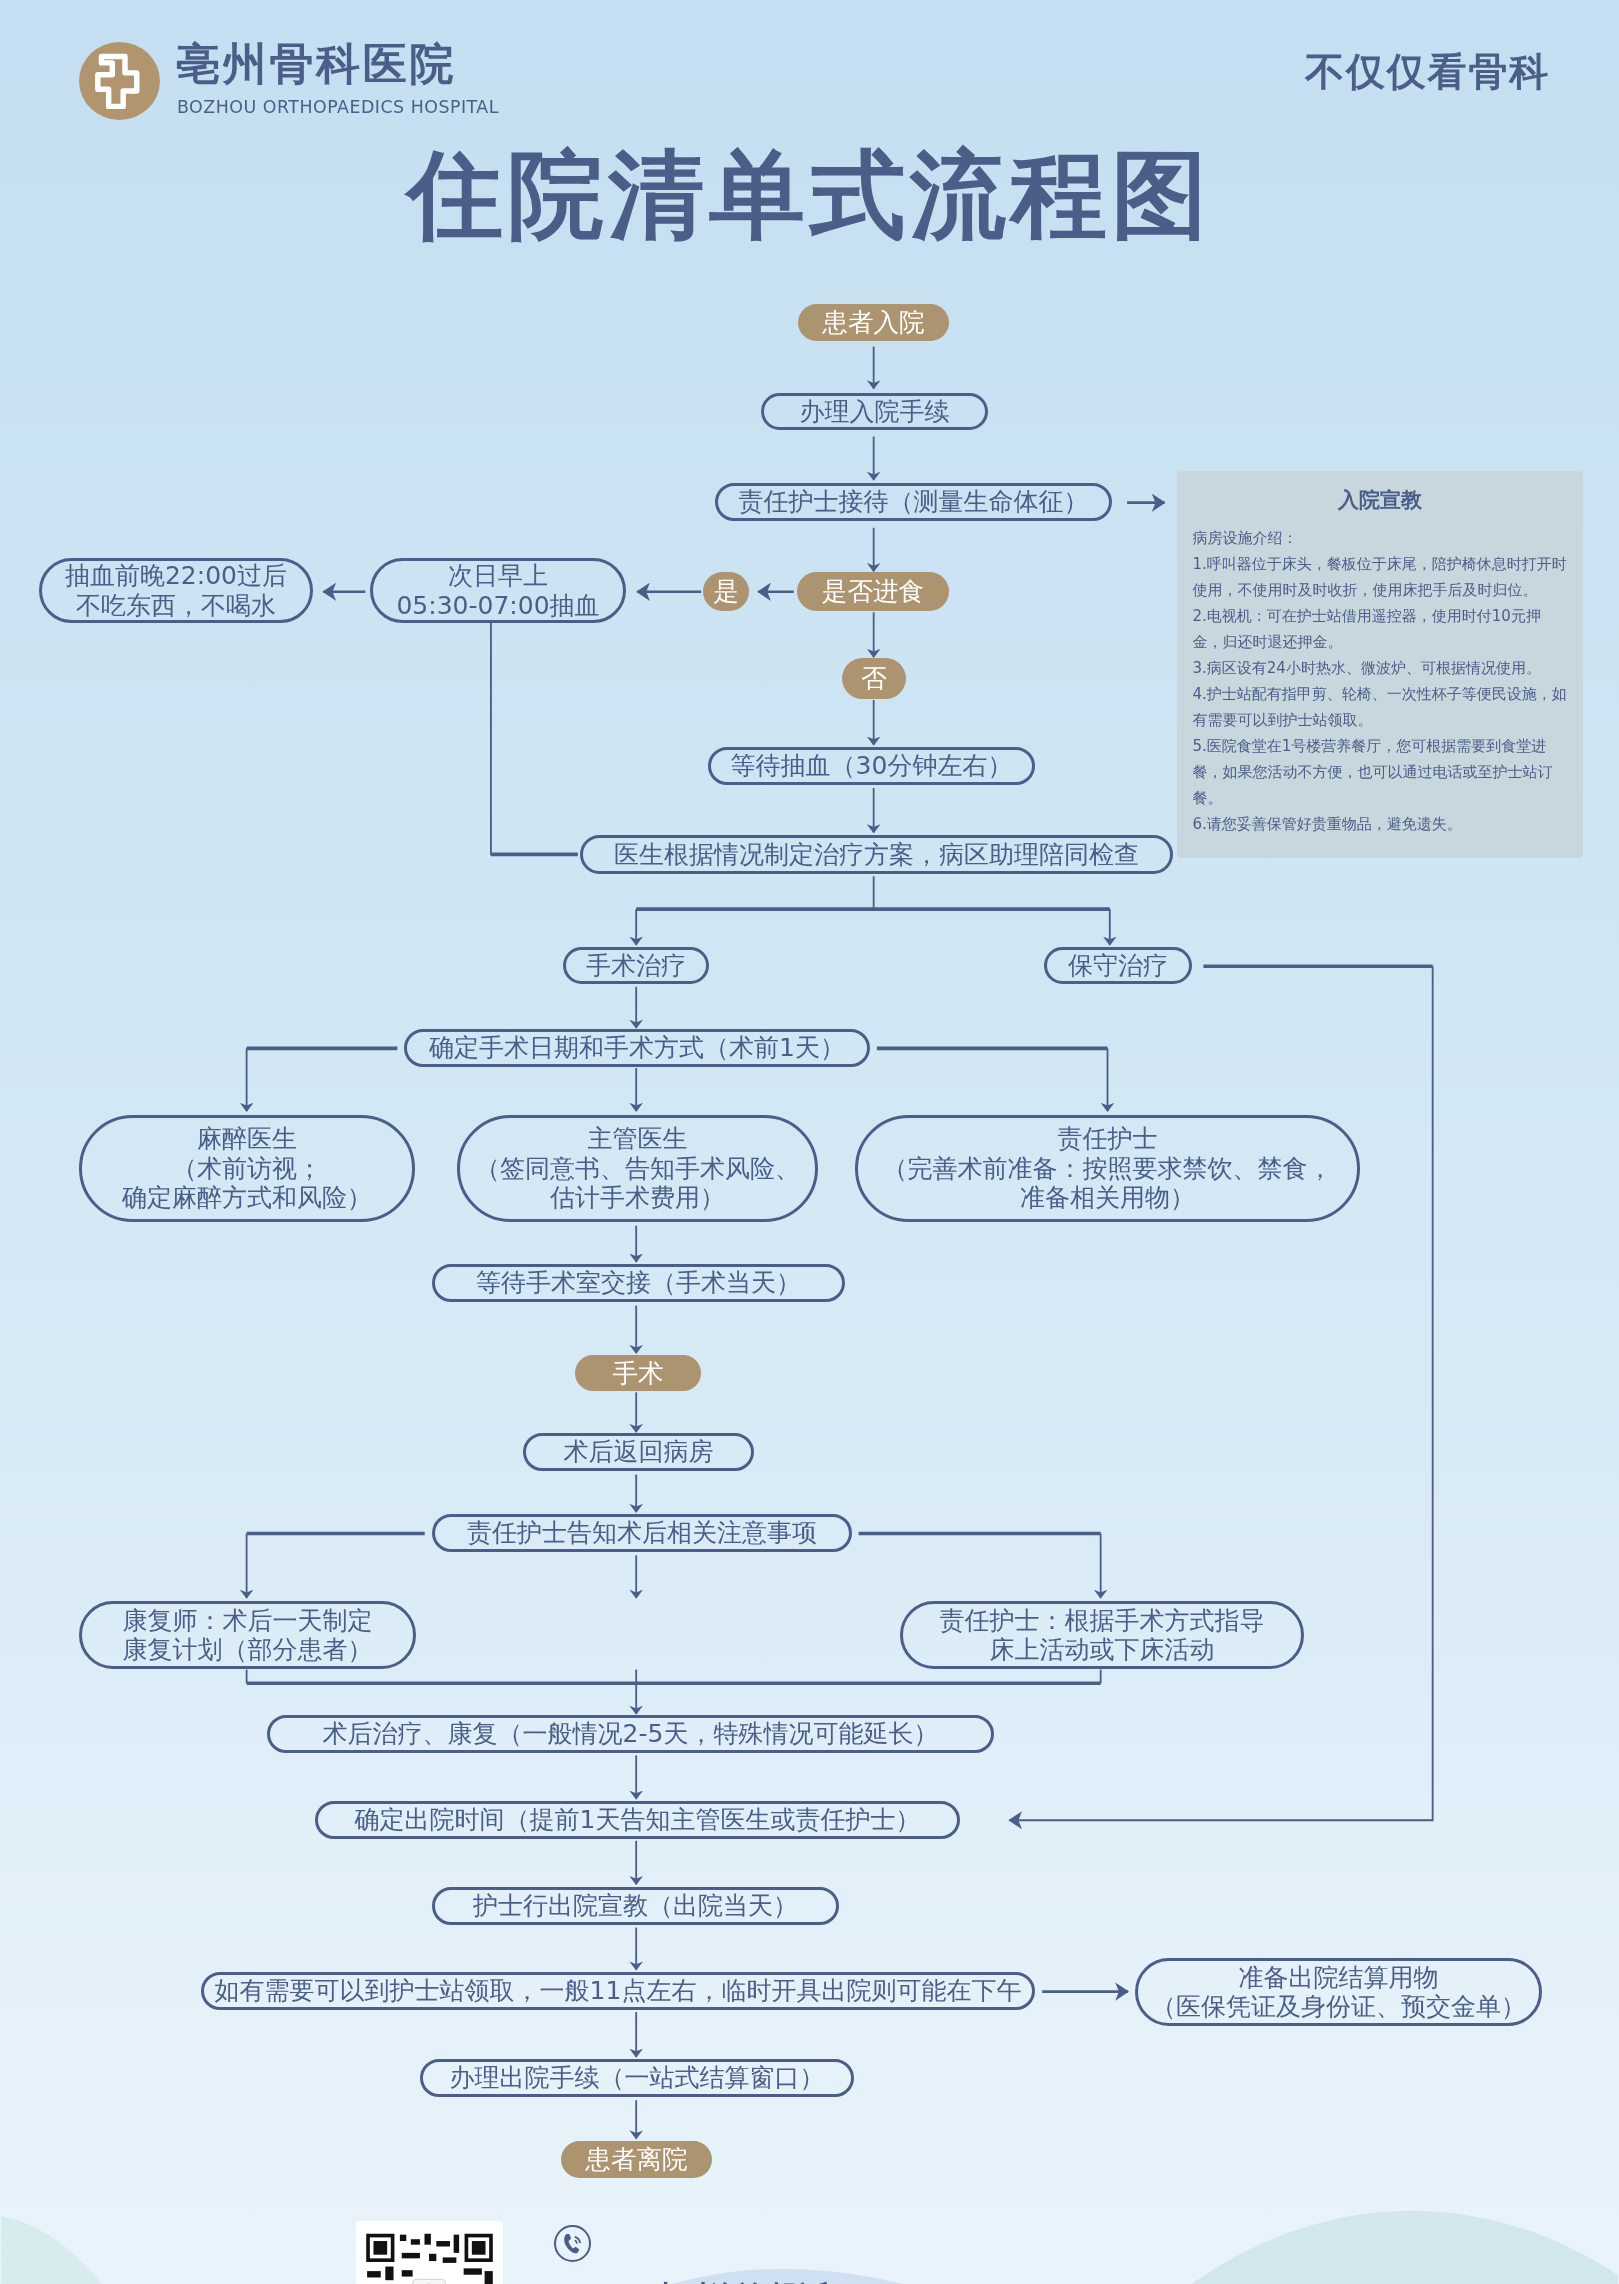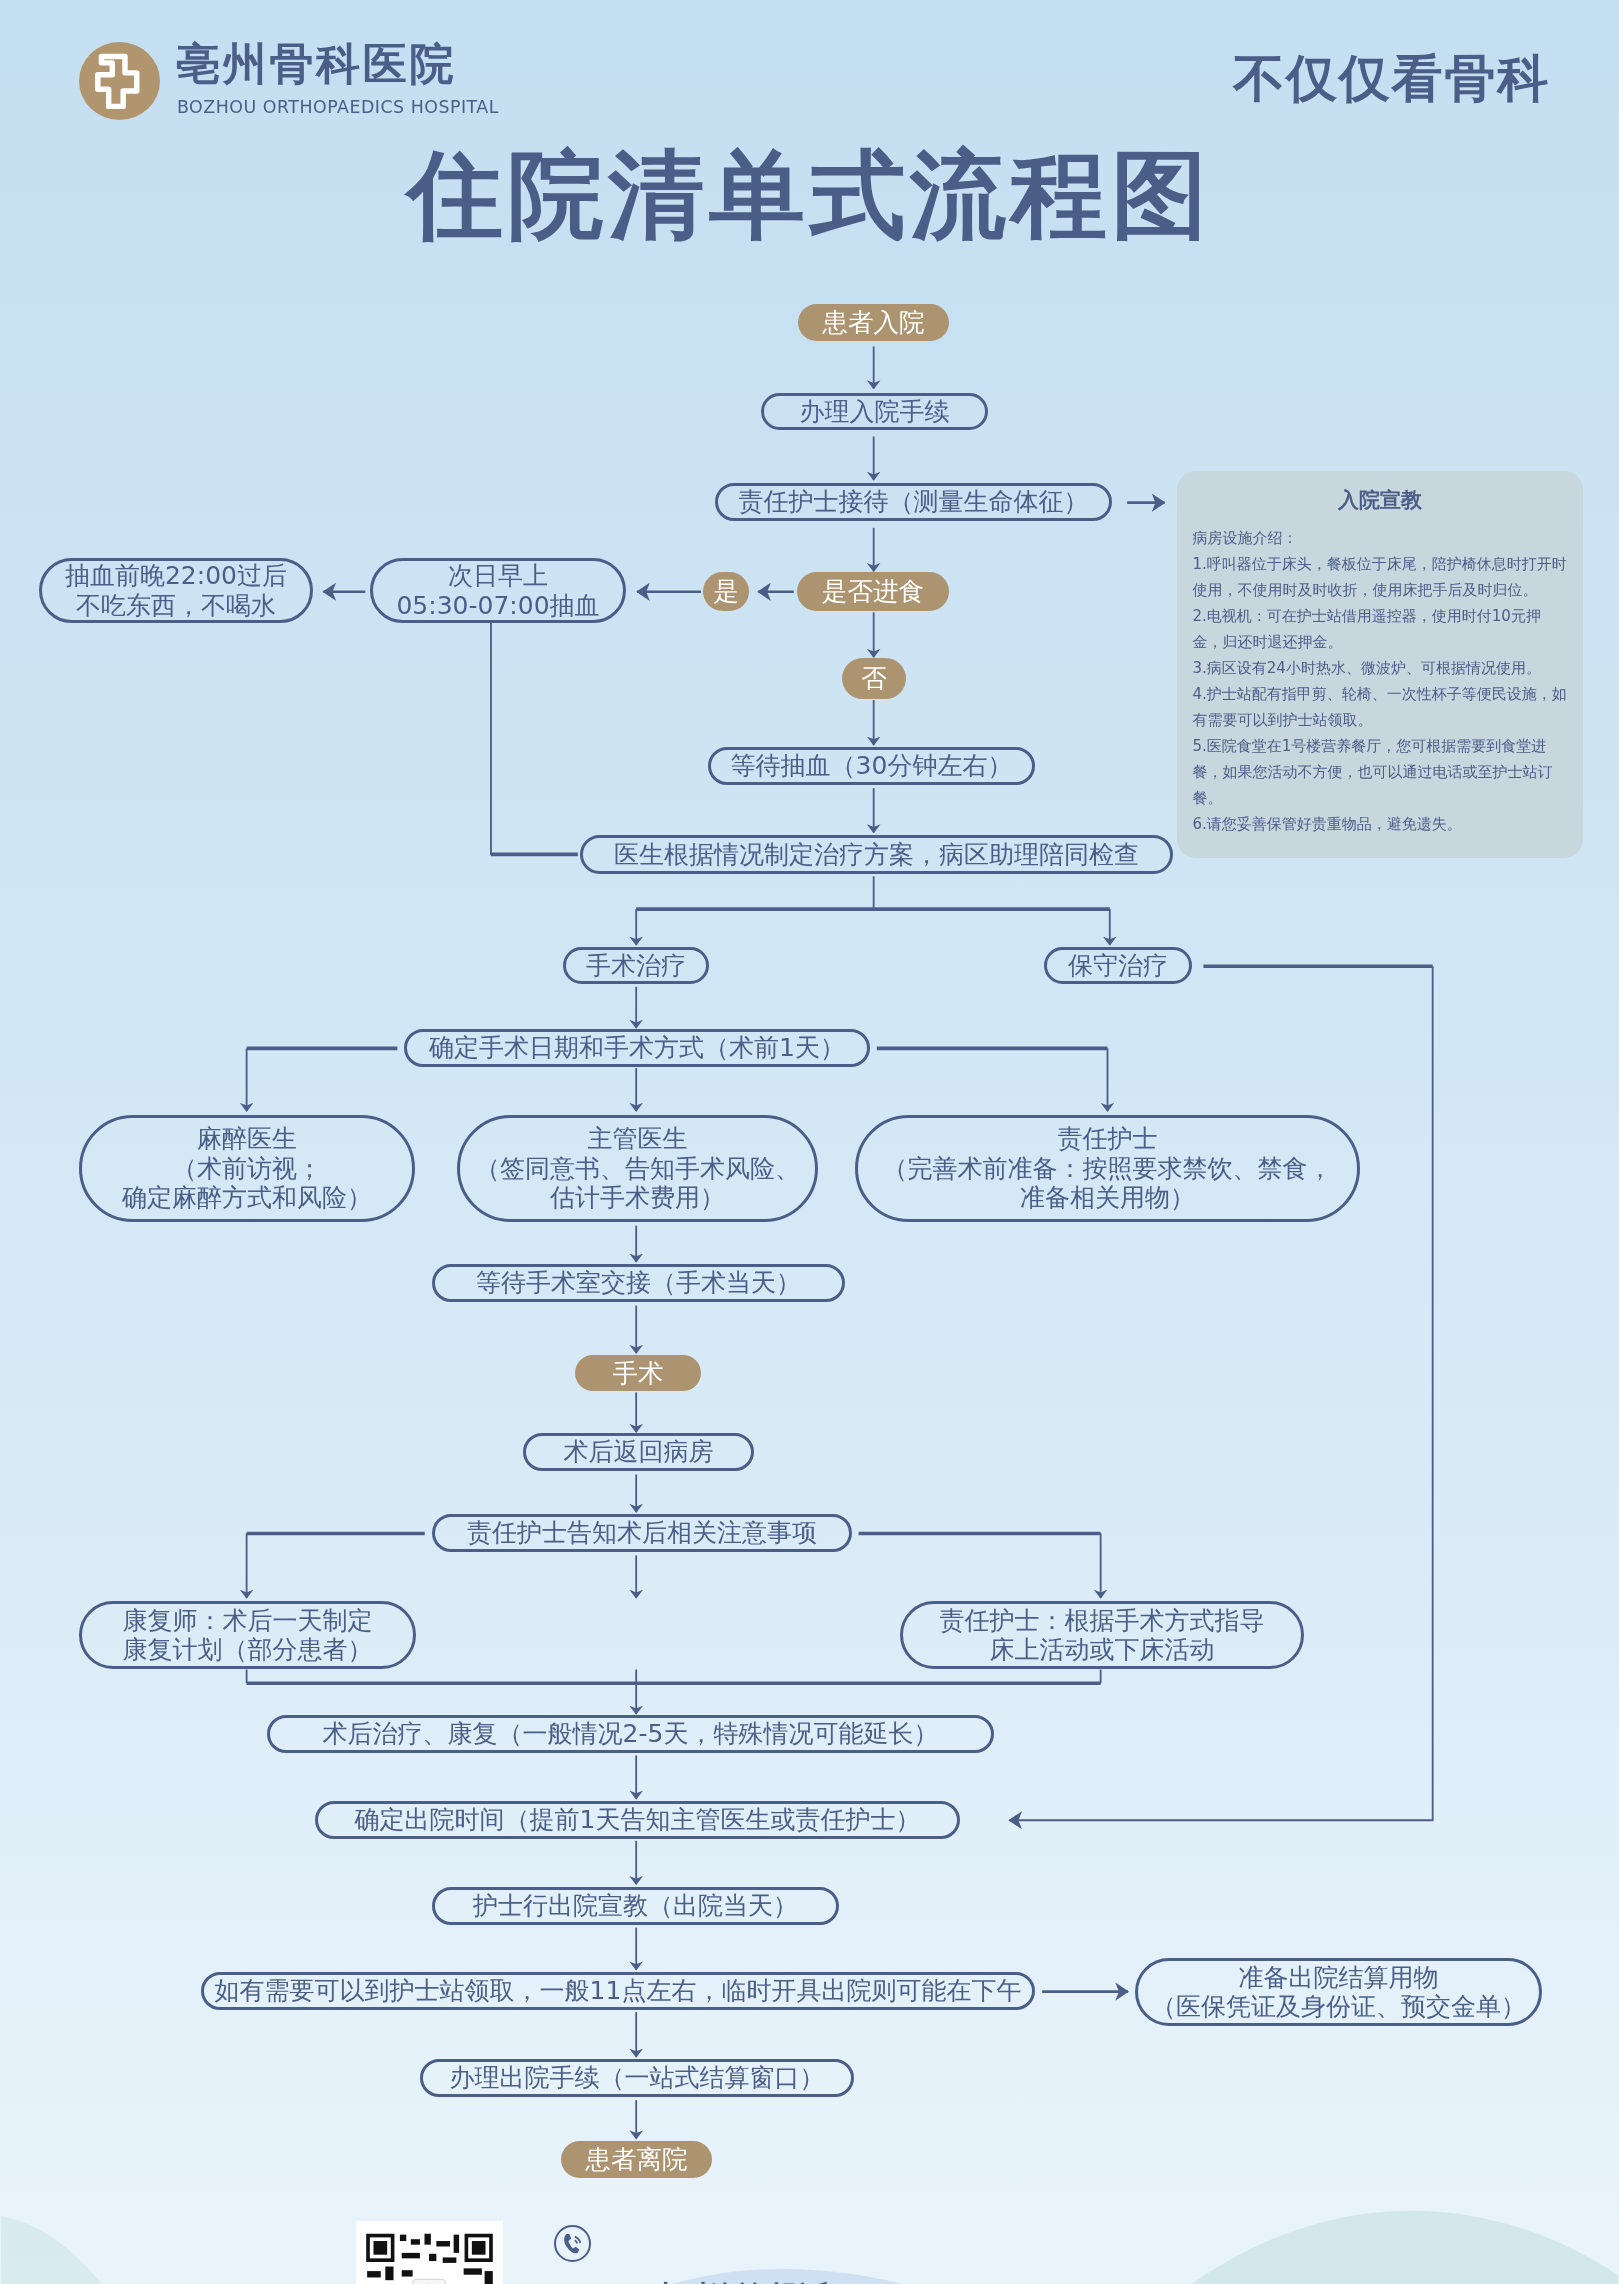--- a/index.html
+++ b/index.html
@@ -8,39 +8,39 @@
     position: relative; width: 1619px; height: 2428px; overflow: hidden;
     background: linear-gradient(180deg, #c4dff1 0%, #cde4f3 30%, #d8eaf6 60%, #e6f2fa 85%, #e9f3fa 100%);
     color: #4a5e88;
   }
   .abs { position: absolute; }
   
   .logo-circle { left: 79px; top: 42px; width: 81px; height: 78px; border-radius: 50%; background: #b0956f; }
   .logo-circle svg { position: absolute; left: 13.7px; top: 10px; }
   .logo-cn { left: 176px; top: 42px; font-size: 44px; font-weight: bold; color: #4a5e88; letter-spacing: 2.7px; line-height: 1; }
   .logo-en { left: 177px; top: 97px; font-size: 17.4px; color: #4a5e88; letter-spacing: 0.5px; font-family: "DejaVu Sans", sans-serif; }
-  .slogan { right: 69px; top: 45px; font-size: 51px; font-weight: bold; color: #4a5e88; letter-spacing: 1.8px; }
+  .slogan { right: 69px; top: 45px; font-size: 39px; font-weight: bold; color: #4a5e88; letter-spacing: 1.8px; }
   .main-title { left: 0; width: 1619px; top: 145px; text-align: center; font-size: 96px; font-weight: bold; color: #4a5e88; letter-spacing: 4.6px; line-height: 1.05; }
 
   
   .node {
     position: absolute; box-sizing: border-box; display: flex; align-items: center; justify-content: center;
     text-align: center; border: 3.2px solid #4a5e88; border-radius: 456px; color: #4a5e88;
     font-size: 25px; line-height: 1.18; background: transparent; white-space: nowrap;
   }
   .node.multi { border-radius: 64px; }
   .node.multi2 { border-radius: 37px; }
   .pill {
     position: absolute; box-sizing: border-box; display: flex; align-items: center; justify-content: center;
     background: #ad9470; color: #ffffff; border-radius: 456px; font-size: 25.6px; white-space: nowrap;
   }
   .node span, .pill span { display: block; }
 
   
-  .panel { left: 1177px; top: 471px; width: 406px; height: 387px; background: #c8d6dd; border-radius: 19px; box-sizing: border-box; padding: 9px 15.5px 0 15.5px; color: #4a5e88; }
+  .panel { left: 1177px; top: 471px; width: 406px; height: 387px; background: #c8d6dd; border-radius: 4px; box-sizing: border-box; padding: 9px 15.5px 0 15.5px; color: #4a5e88; }
   .panel-title { text-align: center; font-size: 21px; font-weight: bold; margin-top: 5.5px; margin-bottom: 11px; }
   .panel-body { font-size: 15px; line-height: 26px; }
   .panel-body div { margin: 0; }
 
   svg.lines { position: absolute; left: 0; top: 0; }
 
   
   .qr-box { left: 356px; top: 2221px; width: 147px; height: 148px; background: #ffffff; }
   .contact-line { font-weight: bold; color: #4a5e88; white-space: nowrap; }
   .c1 { left: 608px; top: 2221px; font-size: 28px; }

